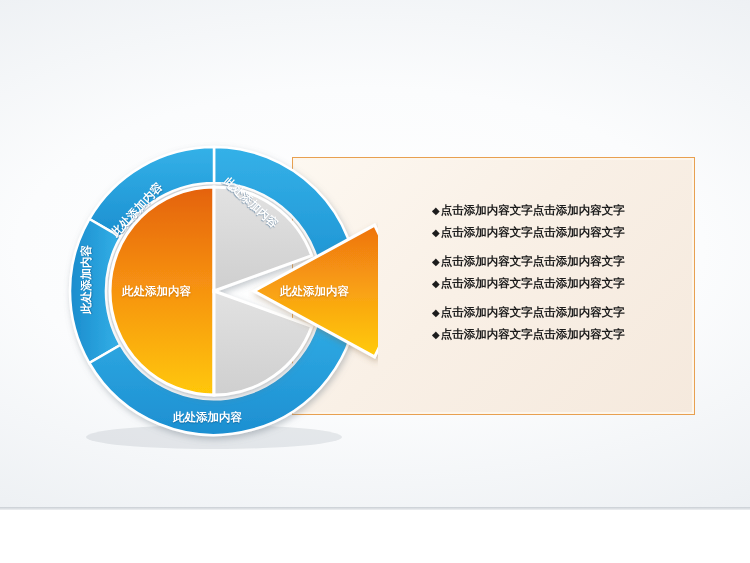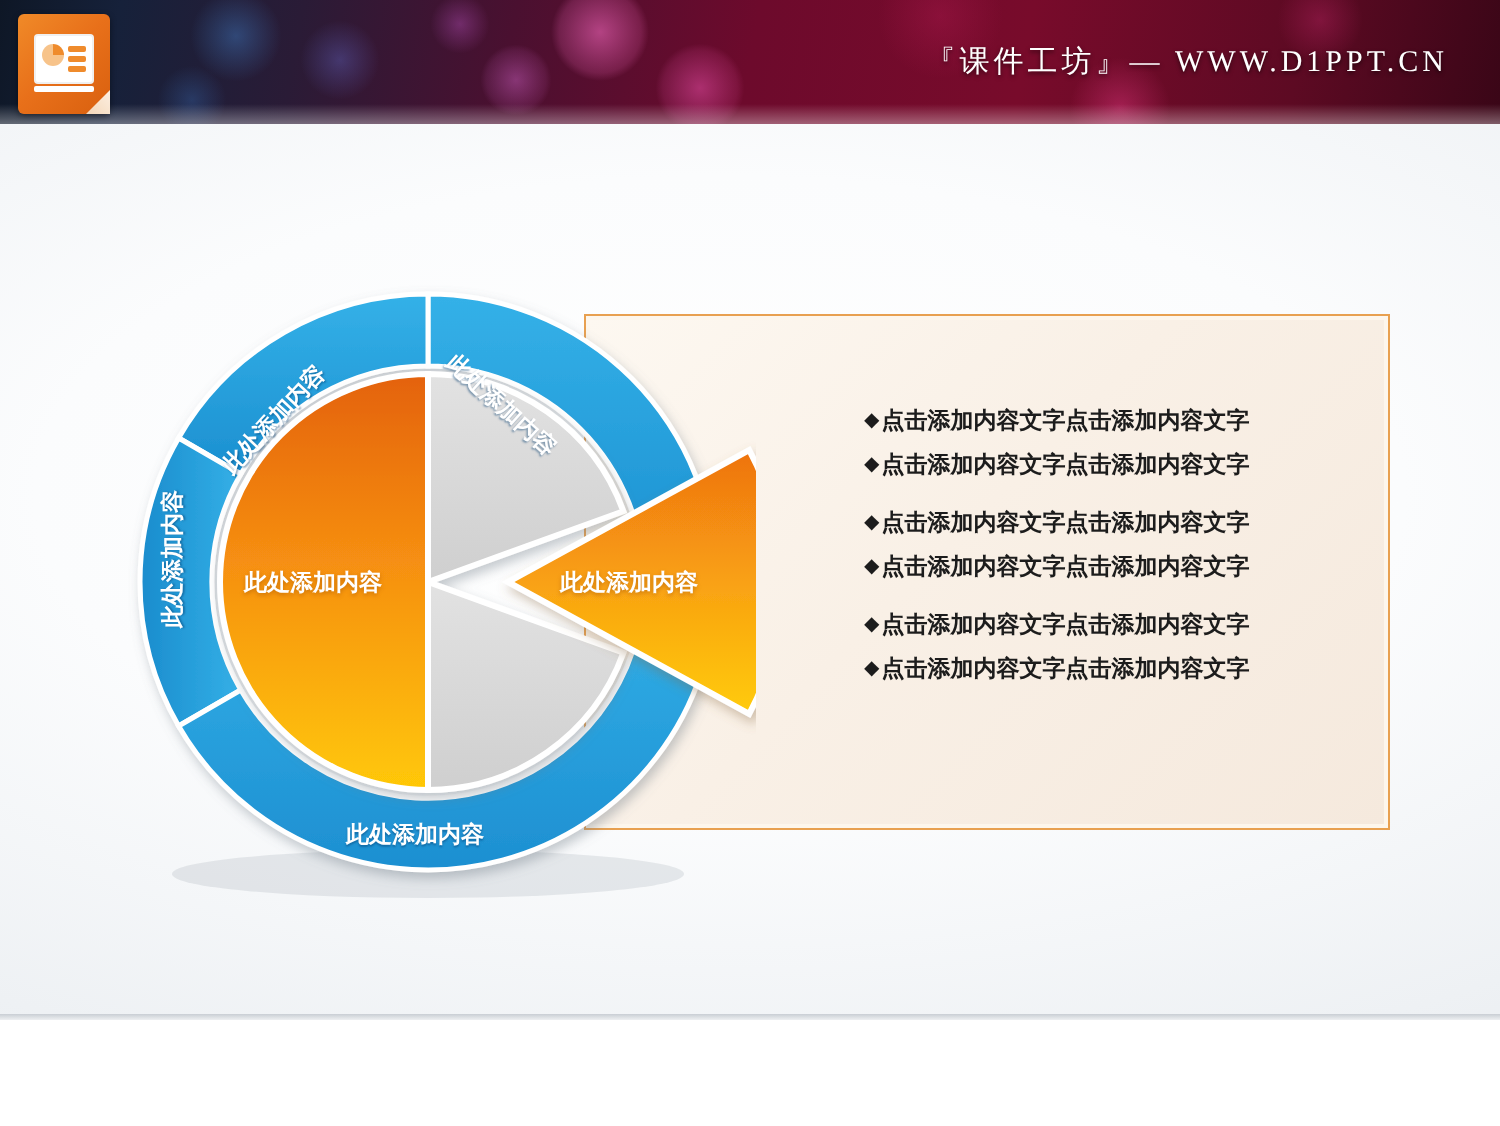--- a/index.html
+++ b/index.html
@@ -77,36 +77,20 @@
   
   .footer-line{position:absolute;left:0;top:507px;width:750px;height:3px;
     background:linear-gradient(to bottom,#c9ced4,#eef0f2);}
   .footer{position:absolute;left:0;top:510px;width:750px;height:53px;background:#ffffff;}
 </style>
 </head>
 <body>
 
 <div class="slide">
 
-  <div class="header">
-    <div class="hdr-glow"></div>
-
-    <div class="ppt-icon">
-      <div class="sheet"></div>
-      <div class="win">
-        <div class="bar b1"></div>
-        <div class="bar b2"></div>
-        <div class="bar b3"></div>
-      </div>
-      <div class="base"></div>
-      <div class="fold"></div>
-    </div>
-
-    <div class="hdr-title">『课件工坊』— WWW.D1PPT.CN</div>
-  </div>
 
   <div class="panel"></div>
 
   <div class="bullets">
     <div class="bullet">
       <span class="dia">◆</span>
       <span>点击添加内容文字点击添加内容文字</span>
     </div>
     <div class="b-sp"></div>
     <div class="bullet">

